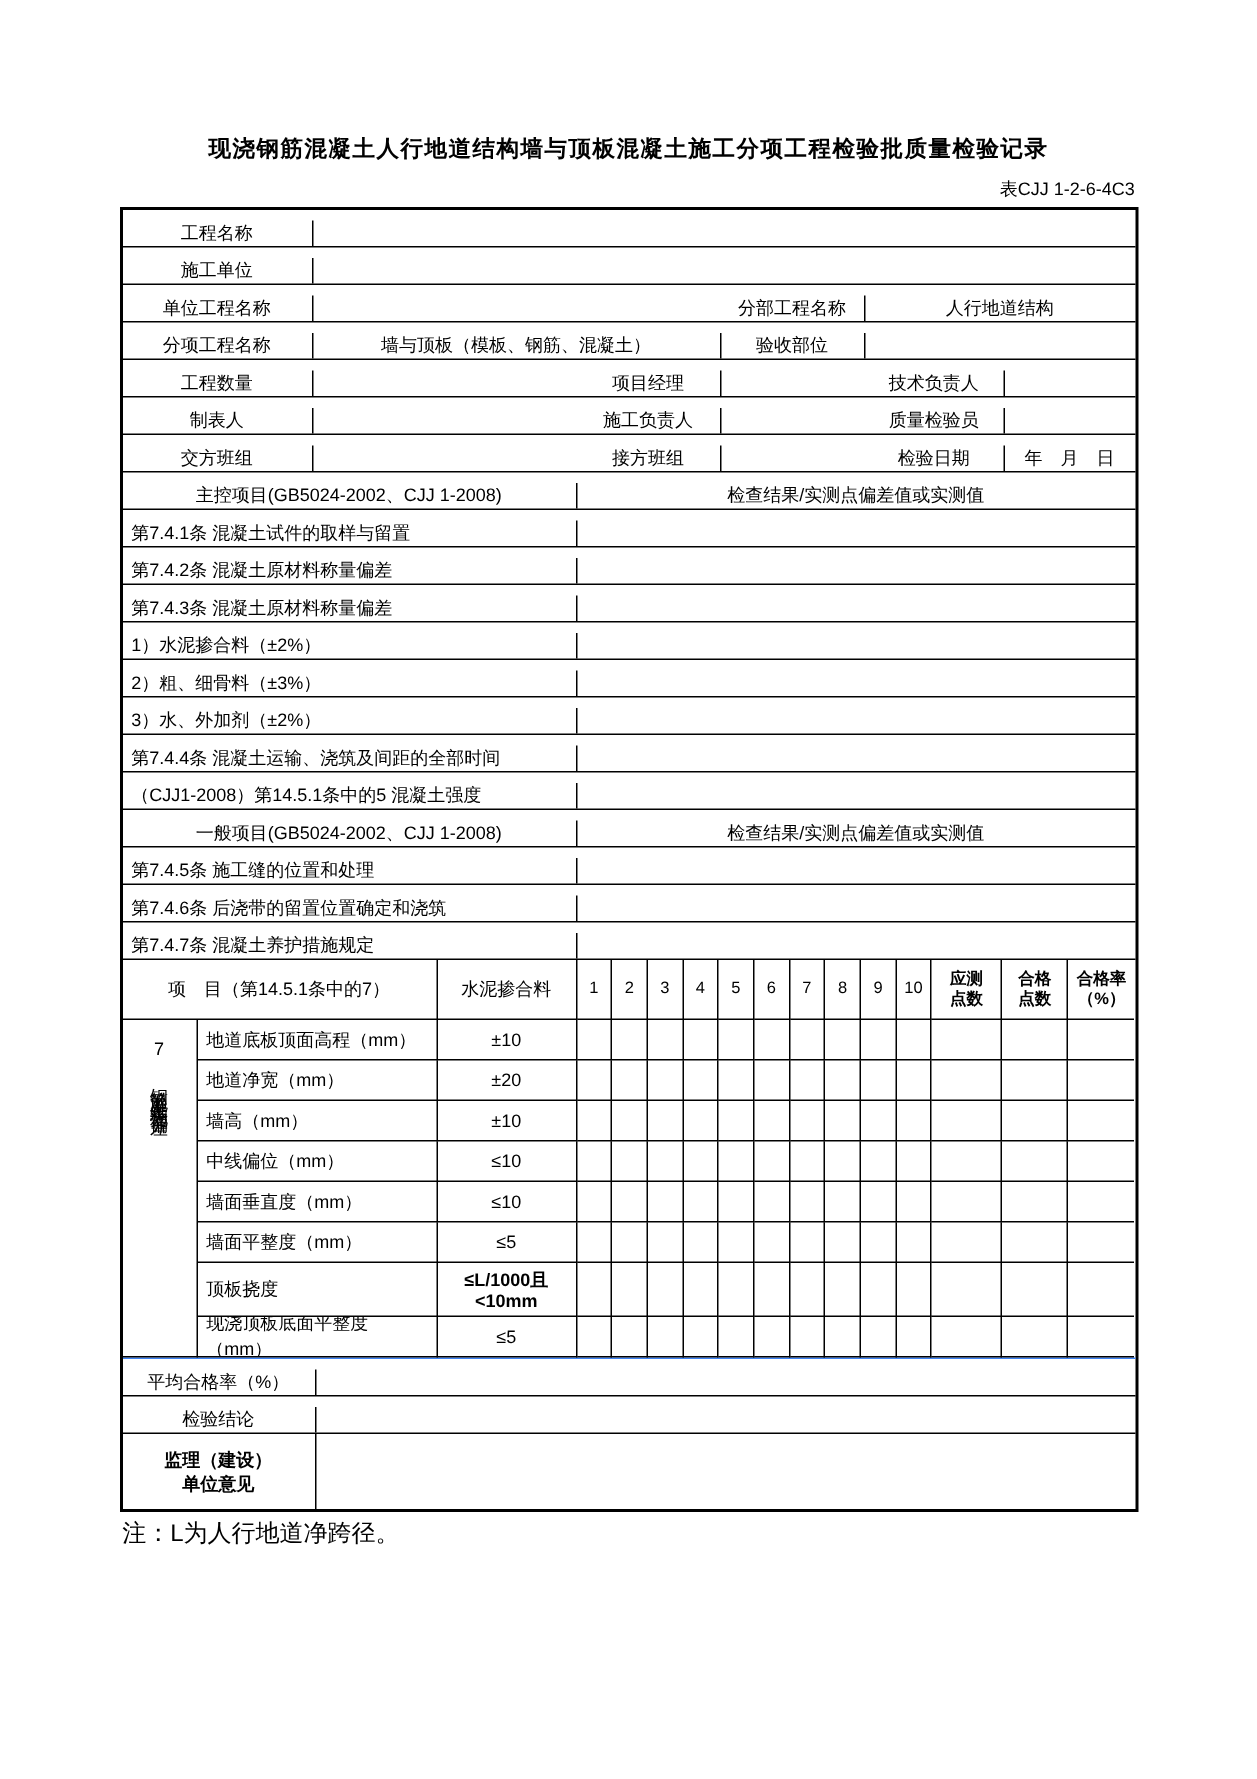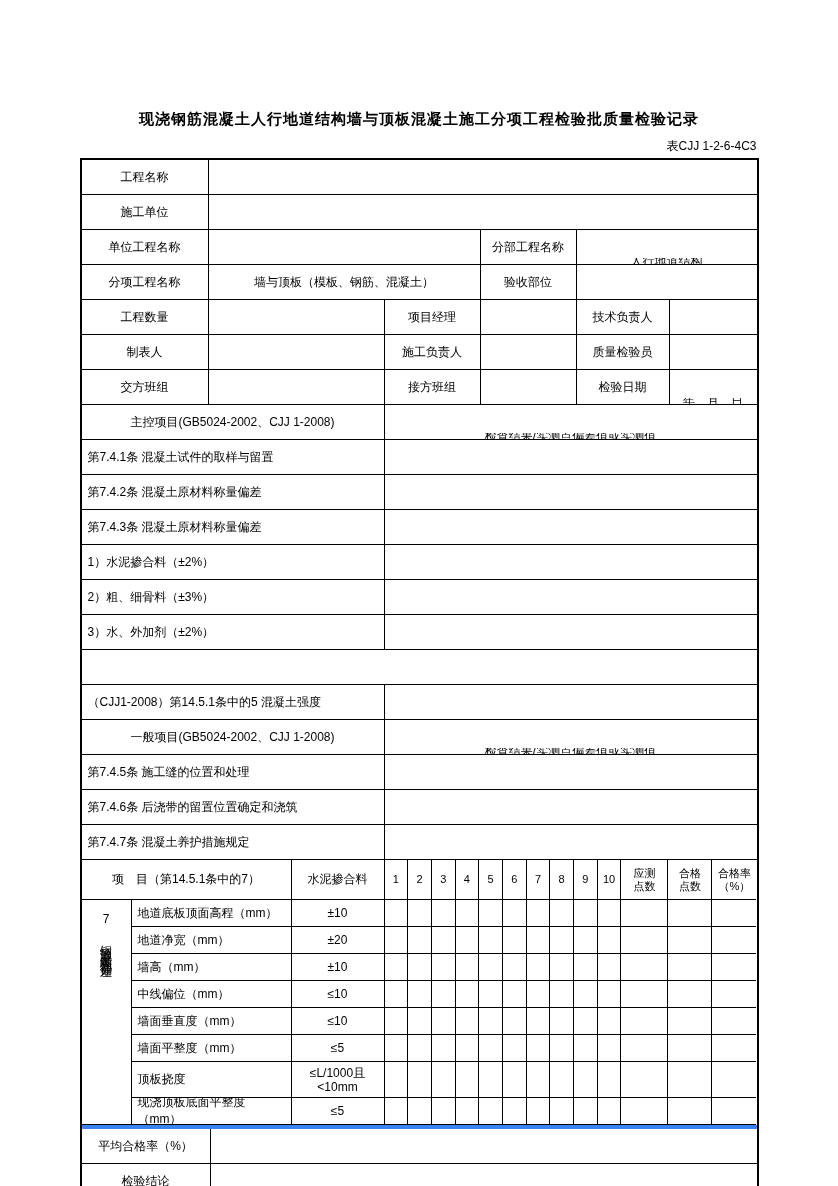--- a/index.html
+++ b/index.html
@@ -4,48 +4,47 @@
 <style>
   html,body{margin:0;padding:0;}
   body{
     width:838px;height:1186px;background:#ffffff;color:#000;
     font-family:"Liberation Sans","DejaVu Sans",sans-serif;
     overflow:hidden;
   }
   .title{
     padding-top:90px;text-align:center;font-size:15px;font-weight:bold;
     letter-spacing:1px;
-    margin-top:20px;
   }
   .code{
     width:675px;margin:9px auto 3px auto;text-align:right;font-size:12px;
   }
   .tbl{
     width:675px;margin:0 auto;border:2px solid #000;box-sizing:content-box;
     font-size:12px;
   }
   .row{display:flex;border-bottom:1px solid #000;box-sizing:border-box;}
   .row.rlast{border-bottom:none;}
   .c{
     border-right:1px solid #000;box-sizing:border-box;
     display:flex;align-items:center;justify-content:center;
     text-align:center;overflow:hidden;flex:0 0 auto;
   }
   .c.cl{border-right:none;margin-top:28px;}
   .c.left{justify-content:flex-start;text-align:left;padding-left:6px;padding-right:4px;}
-  .pre{white-space:pre-line;}
-  .h27{height:35px;}
+  .pre{white-space:pre-line;font-weight:bold;}
+  .h27{height:25px;align-items:flex-end;}
   .h42{height:42px;}
   .h50{height:50px;}
   
   .grid{
     display:grid;
     grid-template-columns:50px 160px 93px repeat(10,23.7px) 47px 44px 44px;
     grid-template-rows:40px 27px 27px 27px 27px 27px 27px 36px 27px;
-    border-bottom:4px solid #3b82f6;
+    border-bottom:1px solid #3b82f6;
   }
   .g{
     border-right:1px solid #000;border-bottom:1px solid #000;box-sizing:border-box;
     display:flex;align-items:center;justify-content:center;text-align:center;
     overflow:hidden;
   }
   .g.gr{border-right:none;}
   .g.left{justify-content:flex-start;text-align:left;padding-left:6px;padding-right:2px;}
   .g.small{font-size:11px;line-height:13px;}
   .ghead{grid-column:1 / 3;}
@@ -144,20 +143,21 @@
   </div>
   <div class="row h27">
     <div class="c left" style="width:303px">2）粗、细骨料（±3%）</div>
     <div class="c cl" style="width:372px"></div>
   </div>
   <div class="row h27">
     <div class="c left" style="width:303px">3）水、外加剂（±2%）</div>
     <div class="c cl" style="width:372px"></div>
   </div>
   <div class="row h27">
+    <div class="c left" style="width:303px">第7.4.4条 混凝土运输、浇筑及间距的全部时间</div>
     <div class="c cl" style="width:372px"></div>
   </div>
   <div class="row h27">
     <div class="c left" style="width:303px">（CJJ1-2008）第14.5.1条中的5 混凝土强度</div>
     <div class="c cl" style="width:372px"></div>
   </div>
 
   <div class="row h27">
     <div class="c" style="width:303px">一般项目(GB5024-2002、CJJ 1-2008)</div>
     <div class="c cl" style="width:372px">检查结果/实测点偏差值或实测值</div>

